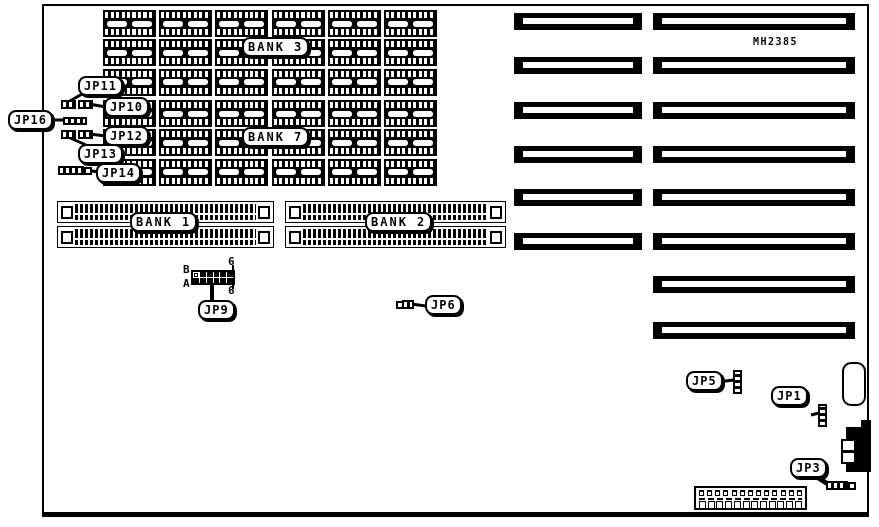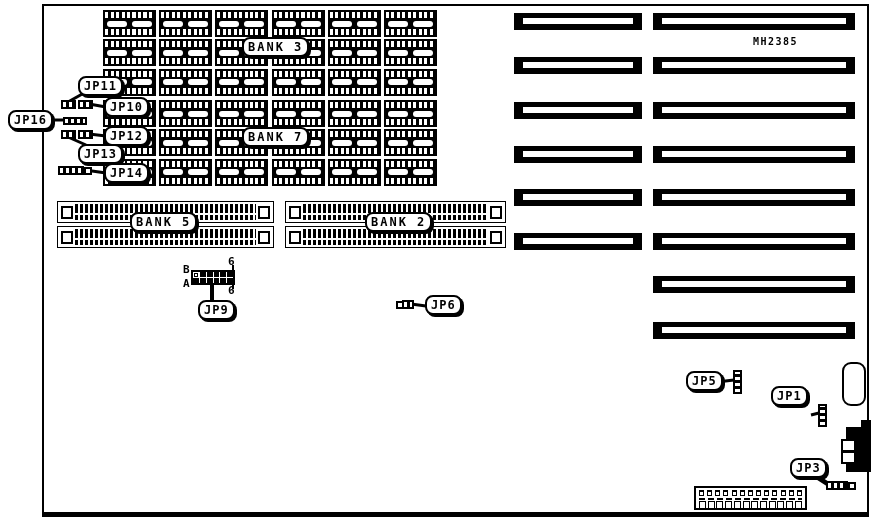--- a/index.html
+++ b/index.html
@@ -380,31 +380,31 @@
     <line x1="426" y1="306" x2="411" y2="304" stroke="#000" stroke-width="3"></line>
     <line x1="717" y1="382" x2="734" y2="380" stroke="#000" stroke-width="3"></line>
     <line x1="811" y1="415" x2="819" y2="413" stroke="#000" stroke-width="3"></line>
     <line x1="817" y1="477" x2="831" y2="486" stroke="#000" stroke-width="5"></line>
     <line x1="233" y1="265" x2="233" y2="270" stroke="#000" stroke-width="2"></line>
     <line x1="233" y1="284" x2="233" y2="289" stroke="#000" stroke-width="2"></line>
   </svg>
 
   <div class="callout bank" style="left:242px;top:37px;">BANK 3</div>
   <div class="callout bank" style="left:242px;top:127px;">BANK 7</div>
-  <div class="callout bank" style="left:130px;top:212px;">BANK 5</div>
+  <div class="callout bank" style="left:130px;top:212px;">BANK 1</div>
   <div class="callout bank" style="left:365px;top:212px;">BANK 2</div>
 
   <div class="chiptext" style="left:716px;top:36px;">MH2385</div>
 
   <div class="callout" style="left:8px;top:110px;">JP16</div>
   <div class="callout" style="left:78px;top:76px;">JP11</div>
   <div class="callout" style="left:104px;top:97px;">JP10</div>
   <div class="callout" style="left:104px;top:126px;">JP12</div>
   <div class="callout" style="left:78px;top:144px;">JP13</div>
-  <div class="callout" style="left:104px;top:163px;">JP14</div>
+  <div class="callout" style="left:96px;top:163px;">JP14</div>
   <div class="callout" style="left:198px;top:300px;">JP9</div>
   <div class="callout" style="left:425px;top:295px;">JP6</div>
   <div class="callout" style="left:686px;top:371px;">JP5</div>
   <div class="callout" style="left:771px;top:386px;">JP1</div>
   <div class="callout" style="left:790px;top:458px;">JP3</div>
 
   <div class="jblock" style="left:61px;top:100px;width:15px;height:9px;">
       <div class="tk"></div>
     </div>
   <div class="jblock" style="left:78px;top:100px;width:15px;height:9px;">

